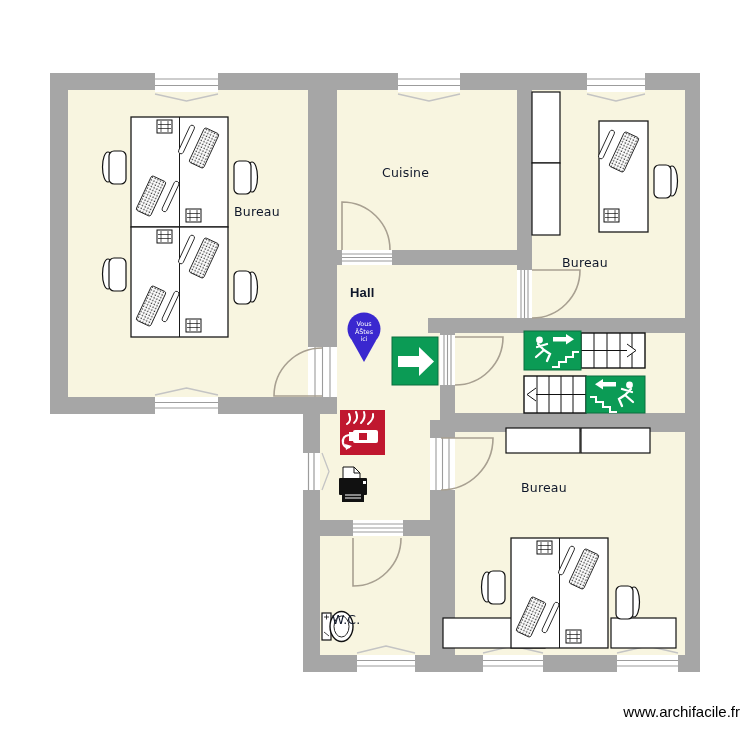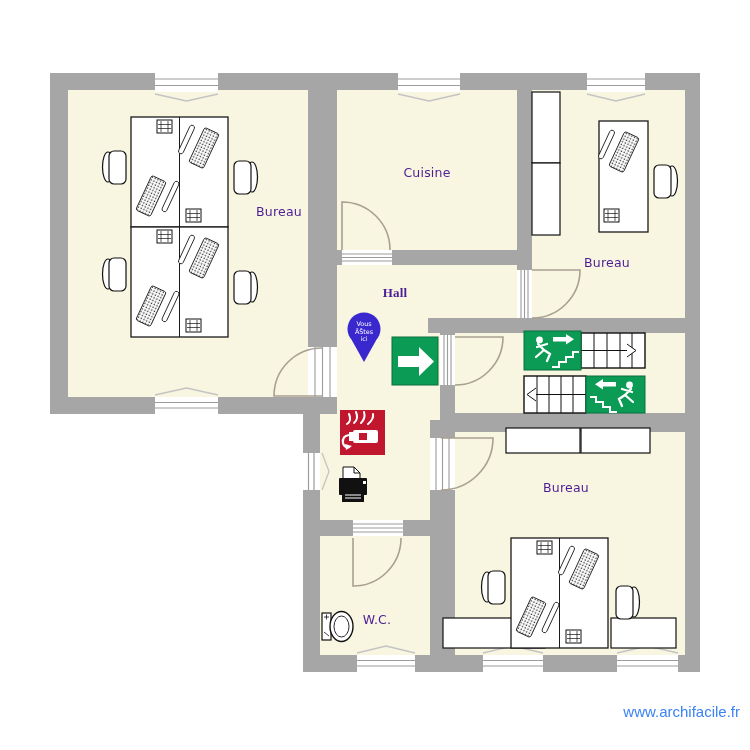--- a/index.html
+++ b/index.html
@@ -1,23 +1,23 @@
 <!DOCTYPE html>
 <html><head>
 <meta charset="utf-8">
 <style>
   html,body{margin:0;padding:0;background:#ffffff;}
   .canvas{position:relative;width:750px;height:750px;background:#ffffff;overflow:hidden;
           font-family:"DejaVu Sans",sans-serif;}
   .plan-svg{position:absolute;left:0;top:0;}
-  .lbl{position:absolute;width:90px;text-align:center;font-size:12.5px;color:#4c1d95;
+  .lbl{position:absolute;width:90px;text-align:left;font-size:12.5px;color:#0f172a;
        letter-spacing:.2px;}
-  .lbl-hall{font-family:Liberation Serif, serif;font-weight:700;font-size:13px;}
+  .lbl-hall{font-family:Liberation Sans, sans-serif;font-weight:700;font-size:13px;}
   .watermark{position:absolute;left:500px;top:703px;width:240px;text-align:right;
-             font-family:"Liberation Sans",sans-serif;font-size:15px;color:#3b82f6;}
+             font-family:"Liberation Sans",sans-serif;font-size:15px;color:#000000;}
 </style>
 </head>
 <body>
 
 <div class="canvas">
 
 <svg class="plan-svg" width="750" height="750" viewBox="0 0 750 750">
   <defs>
     <pattern id="kb" width="3" height="3" patternUnits="userSpaceOnUse">
       <rect width="3" height="3" fill="#ffffff"></rect>

